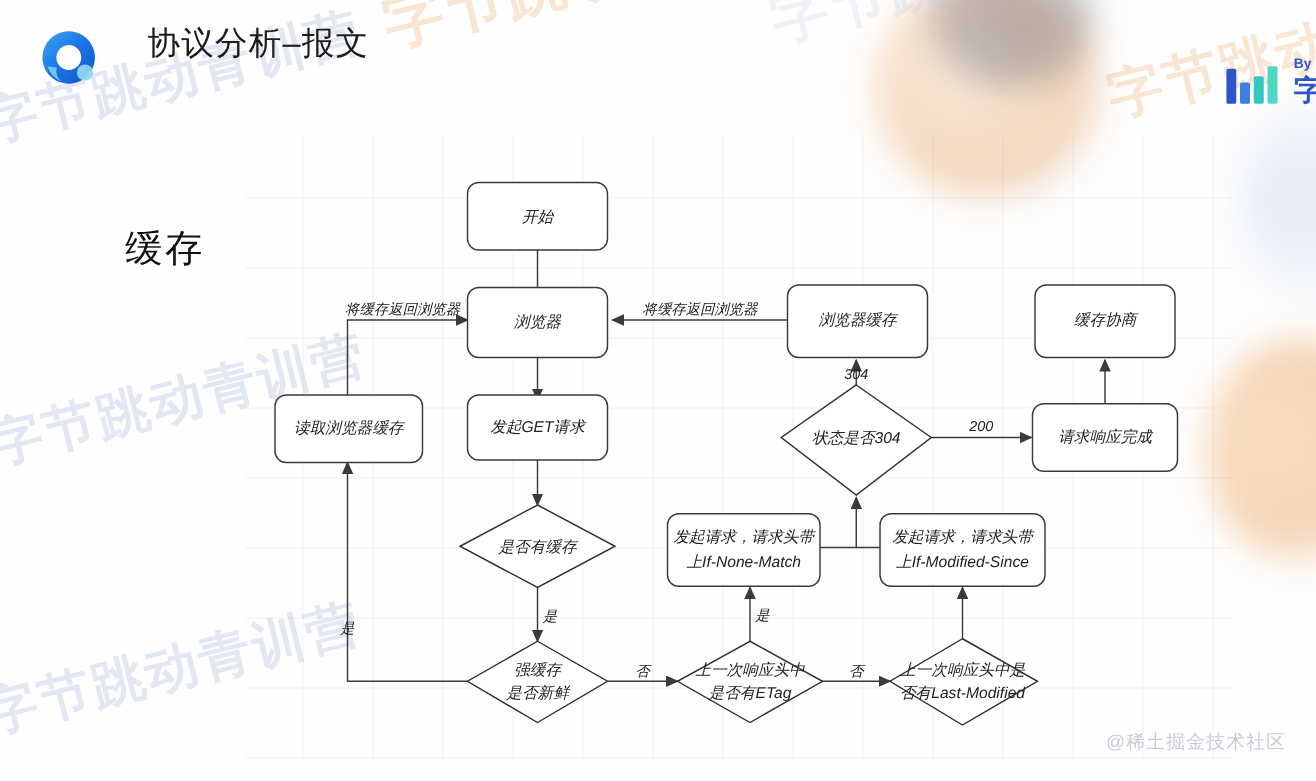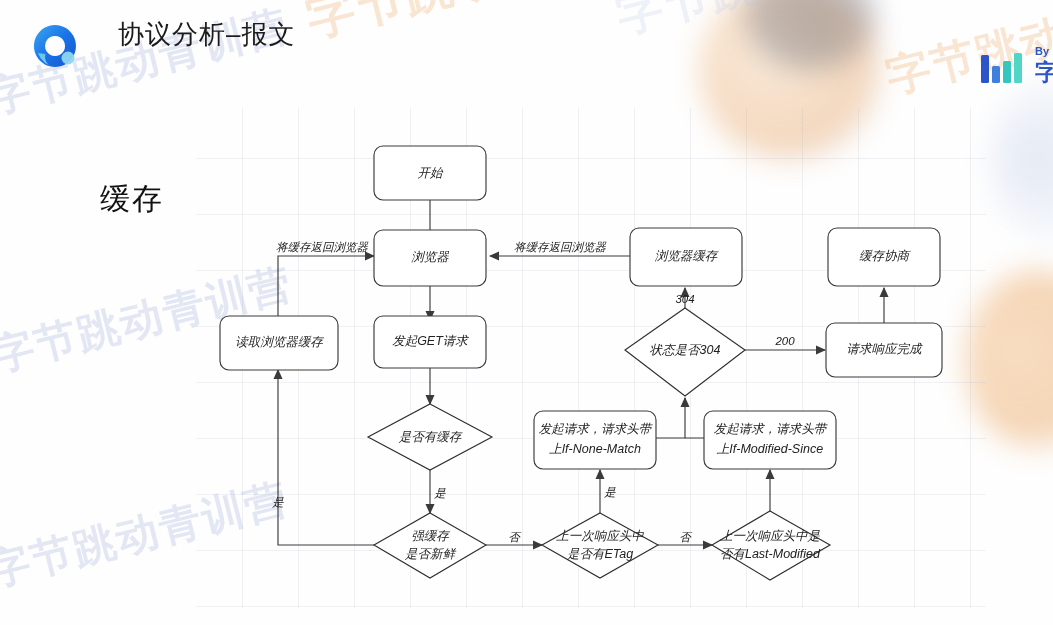--- a/index.html
+++ b/index.html
@@ -311,14 +311,15 @@
       <text class="edge-t" x="82" y="395">是</text>
       <text class="edge-t" x="244" y="386">是</text>
       <text class="edge-t" x="414" y="385">是</text>
       <text class="edge-t" x="318" y="430">否</text>
       <text class="edge-t" x="489" y="430">否</text>
       <text class="edge-t" x="489" y="192">304</text>
       <text class="edge-t" x="589" y="234">200</text>
     </svg>
   </div>
 
+  <div class="corner-wm">@稀土掘金技术社区</div>
 
 </div>
 
 </body></html>

